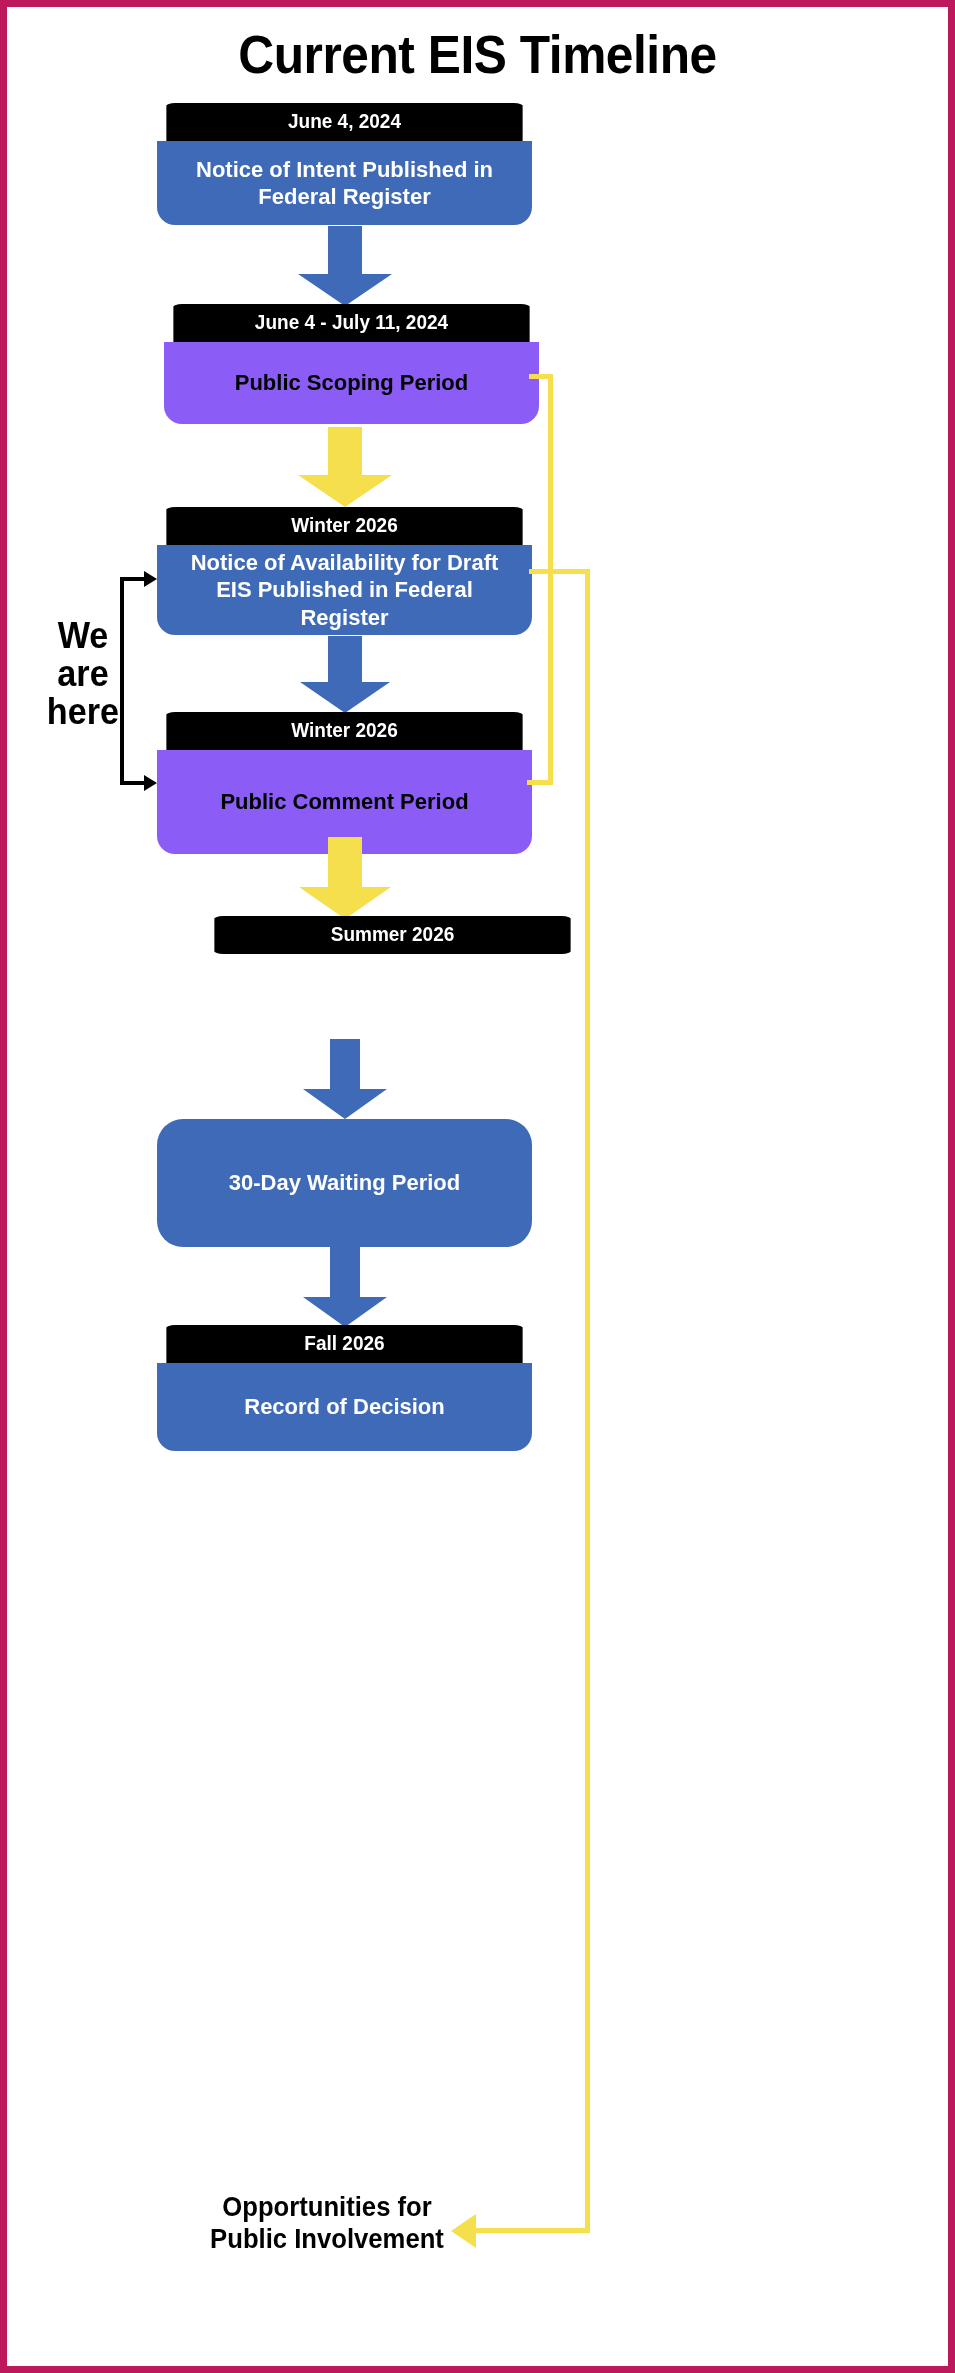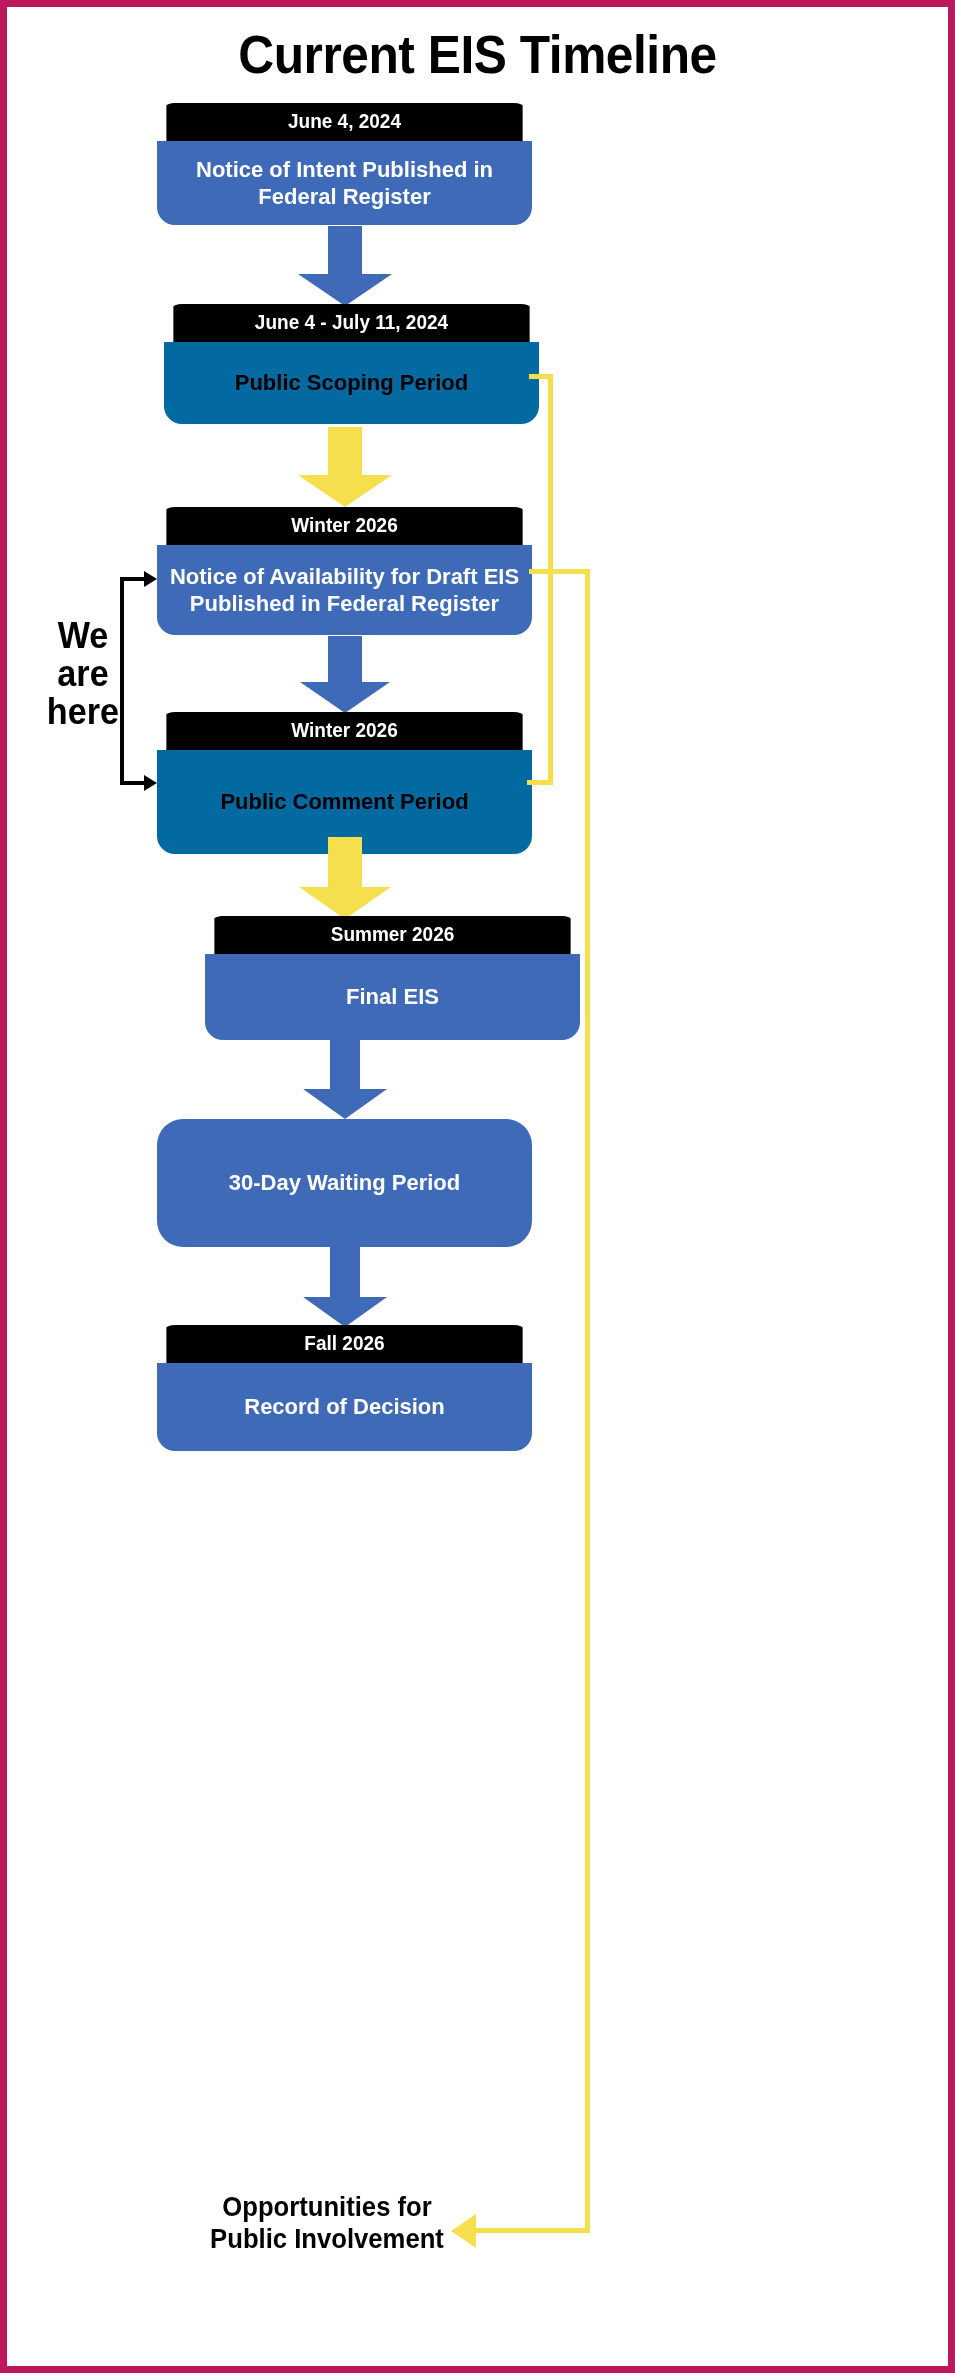--- a/index.html
+++ b/index.html
@@ -46,25 +46,25 @@
     transform:scaleX(0.95);
   }
   .node .body{
     text-align:center;
     font-size:22px;
     font-weight:bold;
     line-height:1.25;
     display:flex;
     align-items:center;
     justify-content:center;
-    padding:0 0;
+    padding:0 14px;
     box-sizing:border-box;
   }
   .node.blue .body{background:#3F6AB7;color:#ffffff;}
-  .node.yellow .body{background:#0369a1;color:#000000;}
+  .node.yellow .body{background:#8b5cf6;color:#000000;}
   .node.noheader{border-radius:18px;}
 
   
   .barrow{position:absolute;}
   .barrow .shaft{position:absolute;left:50%;transform:translateX(-50%);top:0;}
   .barrow .head{
     position:absolute;left:50%;transform:translateX(-50%);
     width:0;height:0;border-style:solid;
   }
   .barrow.blue .shaft{background:#3F6AB7;}
@@ -148,21 +148,20 @@
     <div class="body" style="height:104px;">Public Comment Period</div>
   </div>
 
   <div class="barrow yellow" style="left:290px;top:830px;width:95px;height:82px;">
     <div class="shaft" style="width:34px;height:50px;"></div>
     <div class="head" style="top:50px;border-width:32px 46px 0 46px;border-color:#F6DF4D transparent transparent transparent;"></div>
   </div>
 
   <div class="node blue" style="top:909px;margin-left:48px;">
     <div class="hdr">Summer 2026</div>
-    <div class="body" style="height:86px;">Final EIS</div>
   </div>
 
   <div class="barrow blue" style="left:290px;top:1032px;width:95px;height:80px;">
     <div class="shaft" style="width:30px;height:50px;"></div>
     <div class="head" style="top:50px;border-width:30px 42px 0 42px;border-color:#3F6AB7 transparent transparent transparent;"></div>
   </div>
 
   <div class="node blue noheader" style="top:1112px;">
     <div class="body" style="height:128px;border-radius:26px;">30-Day Waiting Period</div>
   </div>

